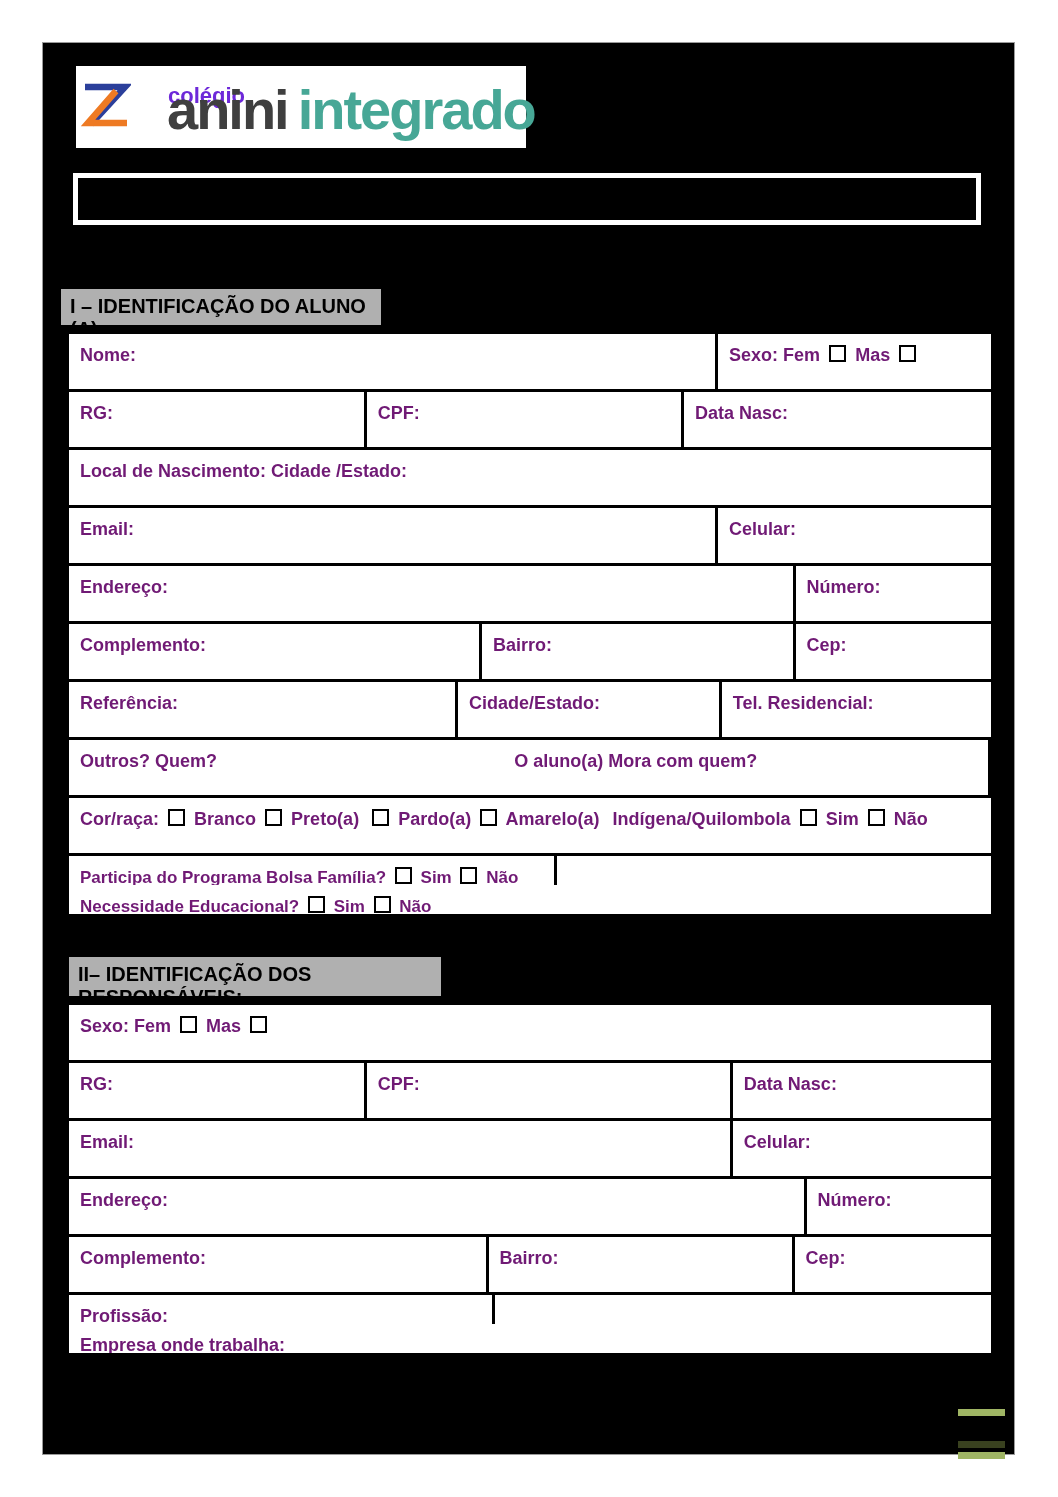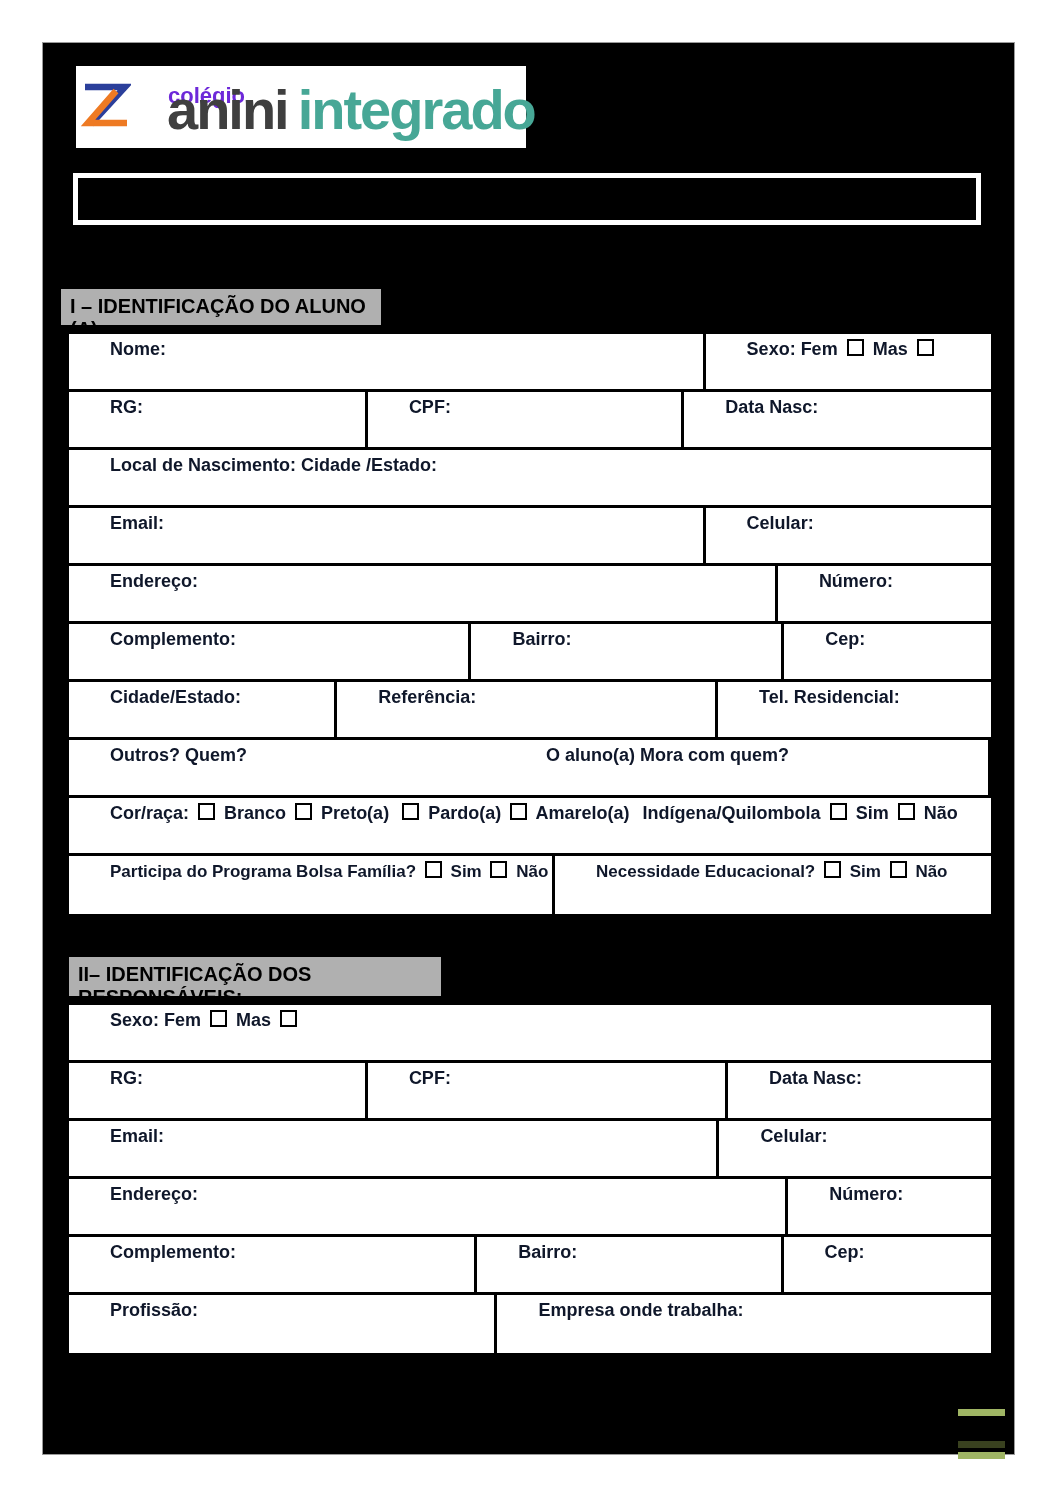--- a/index.html
+++ b/index.html
@@ -26,23 +26,23 @@
               font-weight:bold;font-size:20px;color:#000000;padding:6px 0 0 9px;}
   .s1h{left:15px;top:243px;width:326px;height:42px;}
   .s2h{left:23px;top:911px;width:378px;height:45px;}
 
   
   .tbl{position:absolute;left:23px;width:928px;background:#ffffff;border:3px solid #000000;
        box-sizing:border-box;}
   .s1t{top:288px;}
   .s2t{top:959px;}
   .row{display:flex;height:58px;border-bottom:3px solid #000000;box-sizing:border-box;}
-  .row.last{border-bottom:none;}
-  .cell{box-sizing:border-box;border-right:3px solid #000000;padding:5px 0 0 11px;
-        font-weight:bold;font-size:18px;color:#0f172a;white-space:nowrap;overflow:hidden;margin-left:30px;}
+  .row.last{border-bottom:none;flex-direction:column;}
+  .cell{box-sizing:border-box;border-right:3px solid #000000;padding:11px 0 0 11px;
+        font-weight:bold;font-size:18px;color:#701a75;white-space:nowrap;overflow:hidden;}
   .cell.lastc{border-right:none;}
   .cell.tight{font-size:17px;}
   .lbl{vertical-align:baseline;}
   .cb{display:inline-block;width:13px;height:13px;border:2px solid #000000;margin:0 4px;
       vertical-align:-1px;background:#ffffff;}
   .gapl{margin-left:8px;}
 
   
   .dash{position:absolute;width:47px;height:7px;}
   .dash1{left:958px;top:1409px;background:#9fb564;}
@@ -123,25 +123,25 @@
           <span class="lbl">Complemento:</span>
         </div>
         <div class="cell" style="width:34%">
           <span class="lbl">Bairro:</span>
         </div>
         <div class="cell lastc" style="width:21.2%">
           <span class="lbl">Cep:</span>
         </div>
       </div>
       <div class="row">
+        <div class="cell" style="width:42.2%">
+          <span class="lbl">Referência:</span>
+        </div>
         <div class="cell" style="width:28.6%">
           <span class="lbl">Cidade/Estado:</span>
-        </div>
-        <div class="cell" style="width:42.2%">
-          <span class="lbl">Referência:</span>
         </div>
         <div class="cell lastc" style="width:29.2%">
           <span class="lbl">Tel. Residencial:</span>
         </div>
       </div>
       <div class="row">
         <div class="cell lastc" style="width:47.1%">
           <span class="lbl">Outros? Quem?</span>
         </div>
         <div class="cell" style="width:52.9%">

